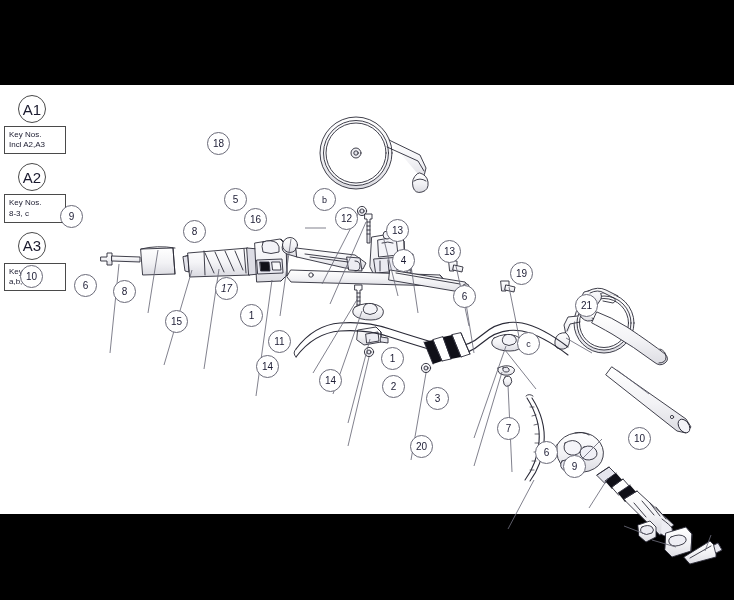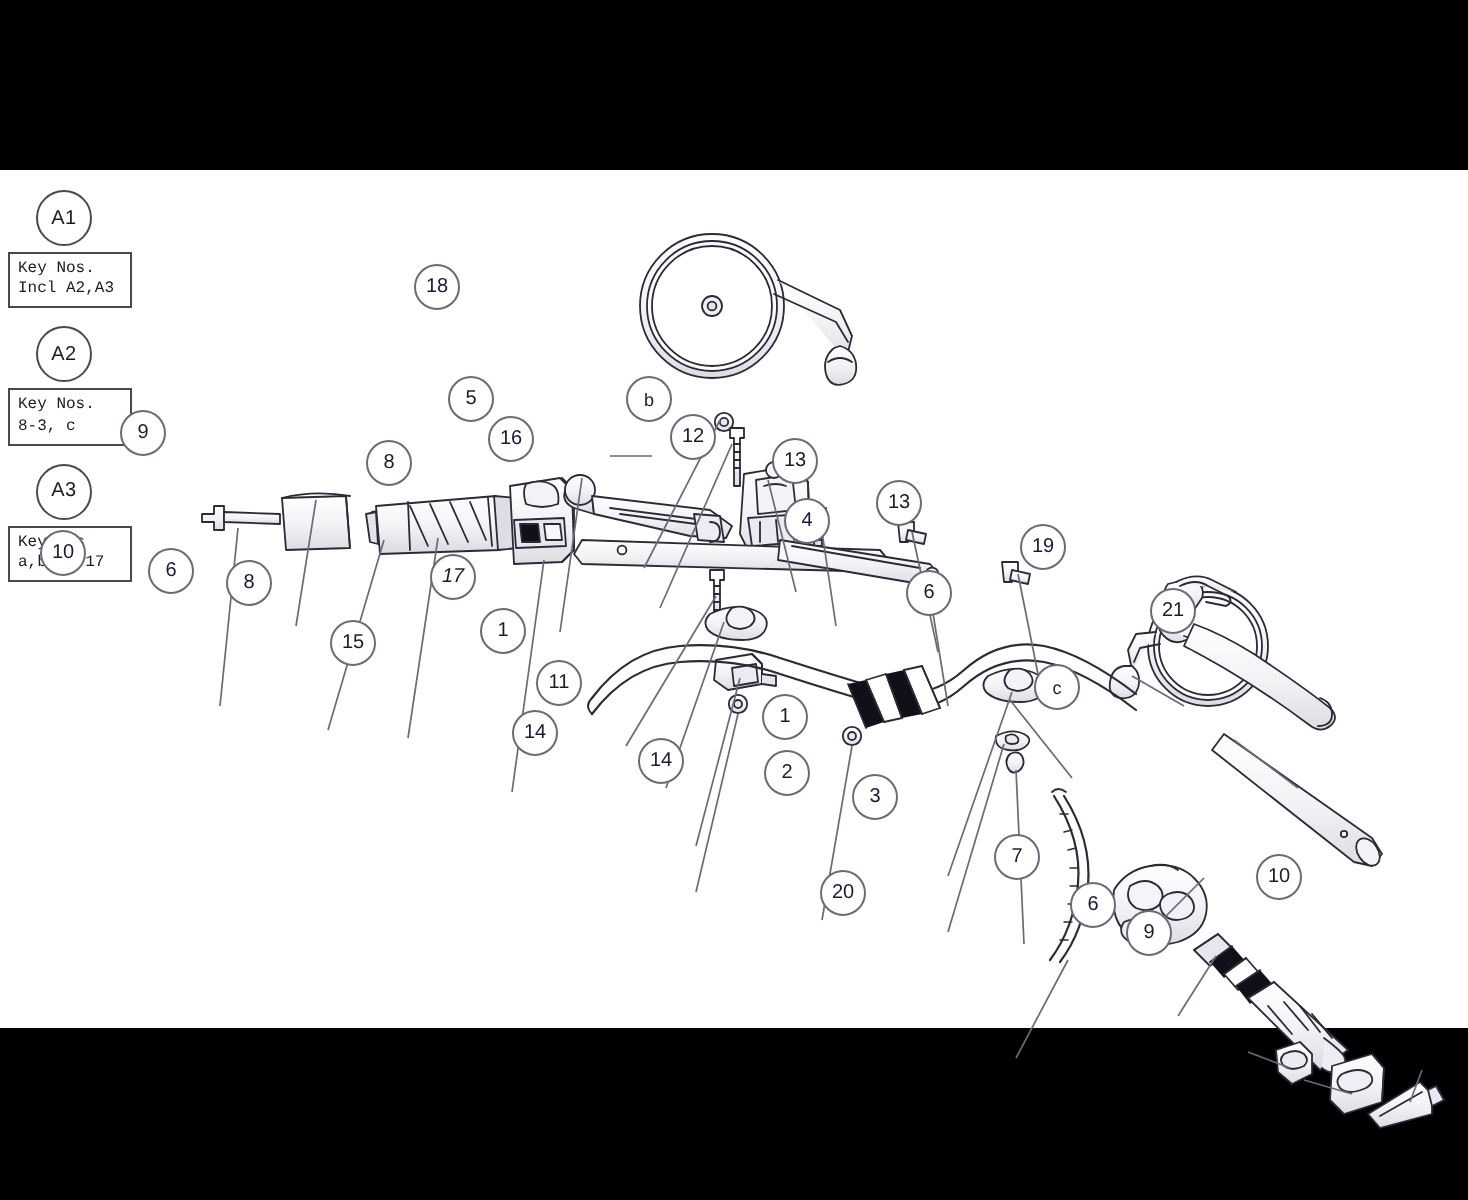--- a/index.html
+++ b/index.html
@@ -14,25 +14,25 @@
   #bar-top{top:0;height:85px;}
   #bar-bottom{top:514px;height:86px;}
 
   
   #legend{position:absolute;left:4px;top:10px;width:66px;}
   .legend-group{margin-bottom:9px;}
   .lg-circle{
     width:26px;height:26px;border:1px solid #4a4a4a;border-radius:50%;
     background:#fff;margin:0 auto 3px 14px;
     display:flex;align-items:center;justify-content:center;
-    font-size:10px;color:#1a1a2e;letter-spacing:.2px;
+    font-size:15px;color:#1a1a2e;letter-spacing:.2px;
   }
   .lg-box{
     border:1px solid #4a4a4a;background:#fff;padding:3px 4px;
-    font-size:8px;line-height:1.28;color:#1a1a2e;width:52px;font-family:Liberation Mono, monospace;
+    font-size:8px;line-height:1.28;color:#1a1a2e;width:52px;
   }
   .lg-box div{white-space:nowrap;}
 
   
   .cal{
     position:absolute;width:23px;height:23px;border-radius:50%;
     border:1px solid #6a6a78;background:#fff;
     display:flex;align-items:center;justify-content:center;
     font-size:10px;color:#1b1b33;z-index:6;box-sizing:border-box;
   }

